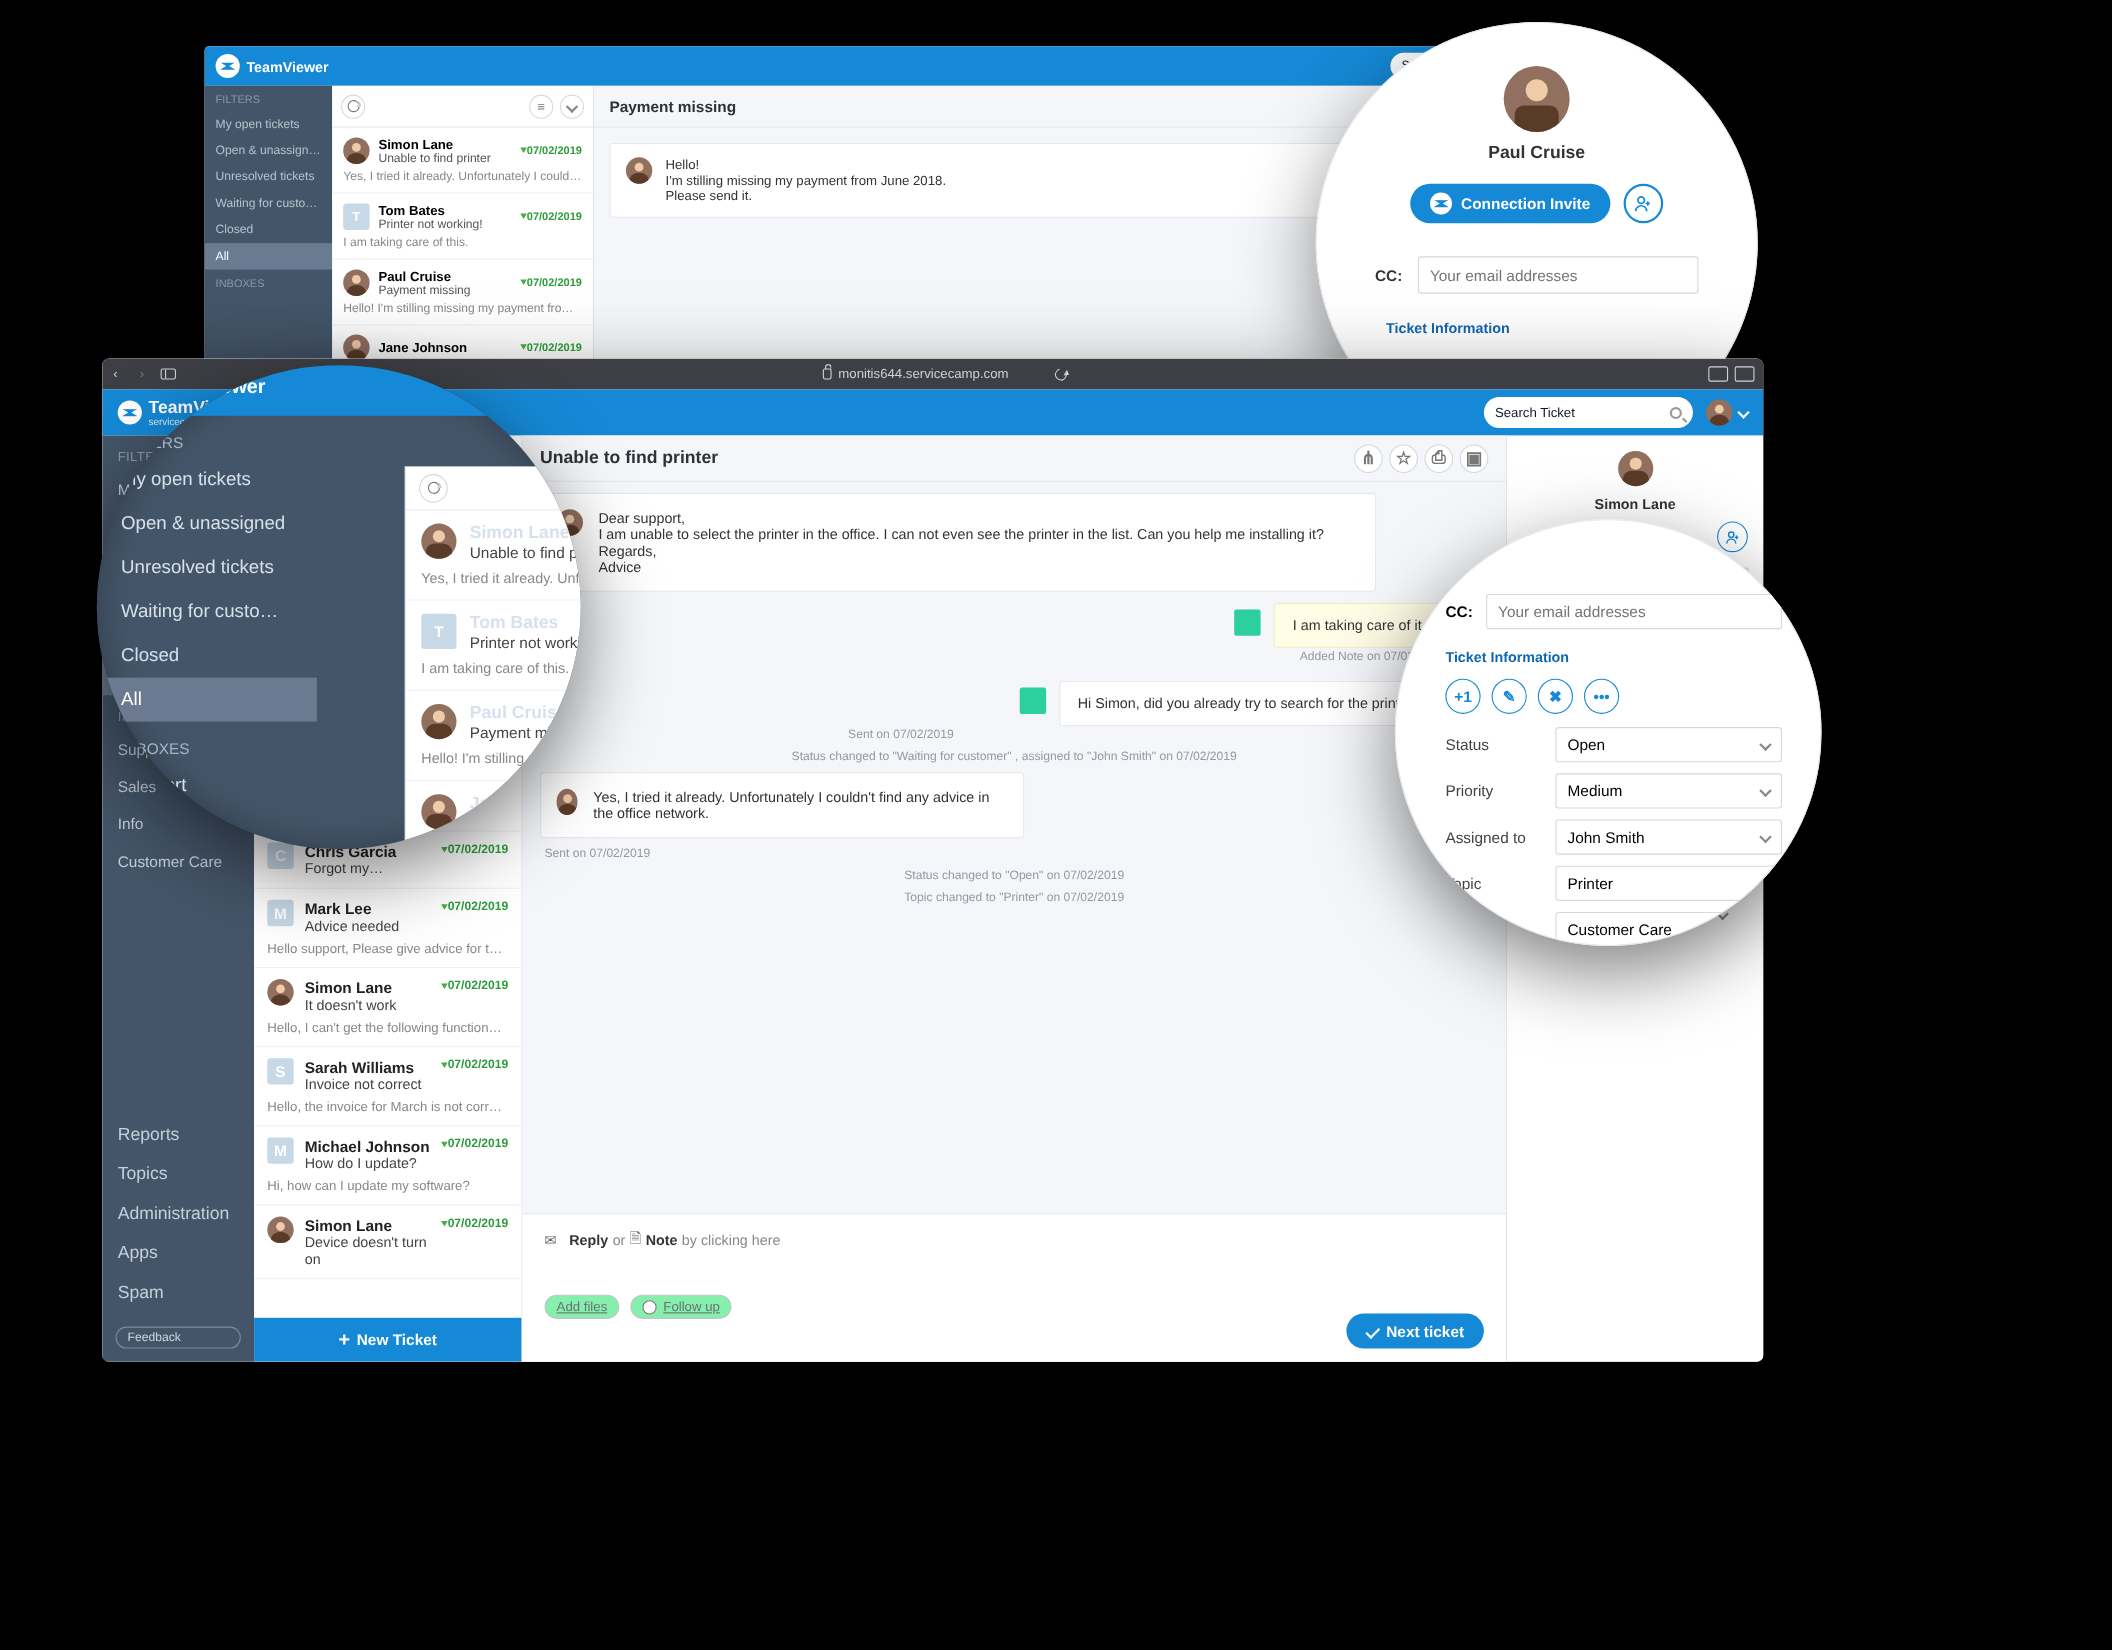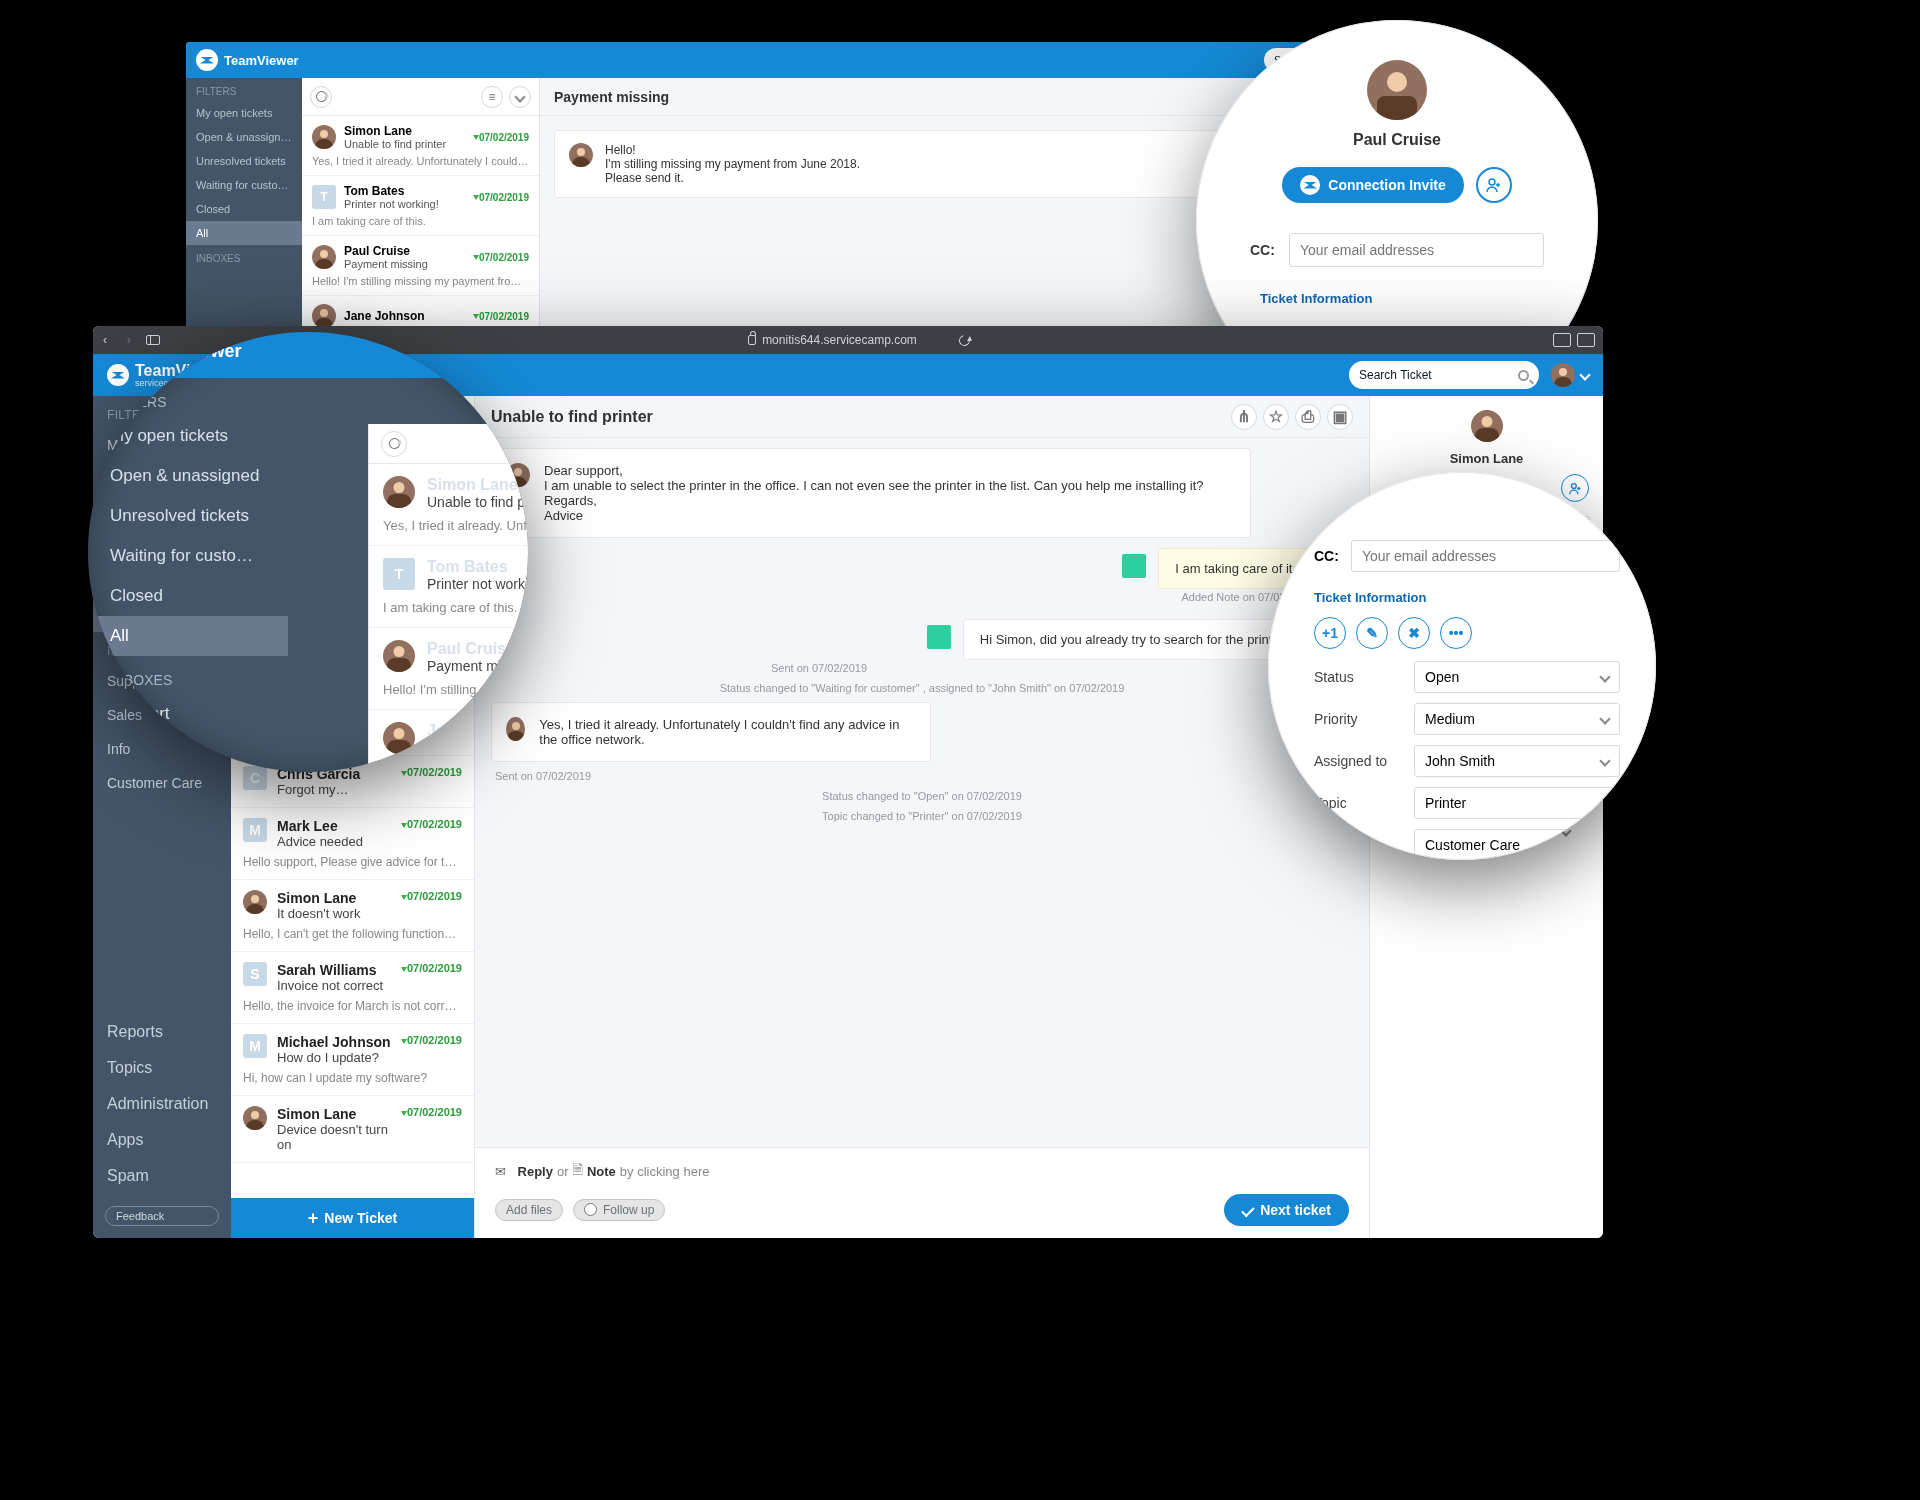--- a/index.html
+++ b/index.html
@@ -23,21 +23,21 @@
   .avatar.md::after{ top:6px; width:11px; height:11px;}
   .avatar.md::before{ bottom:-4px; width:24px; height:18px;}
   .avatar.sq{ border-radius:3px; background:#c7d8e6; display:flex; align-items:center; justify-content:center; color:#fff; font-weight:600;}
   .avatar.sq::before, .avatar.sq::after{display:none;}
 
   .arrow-down{ display:inline-block; width:0; height:0; border-left:3px solid transparent; border-right:3px solid transparent; border-top:5px solid #40b040; vertical-align:middle;}
   .chevron-down{ display:inline-block; width:8px; height:8px; border-right:2px solid #888; border-bottom:2px solid #888; transform:rotate(45deg);}
   .icon-btn{ width:26px; height:26px; border:1px solid #d4d9de; border-radius:50%; background:#fff; display:inline-flex; align-items:center; justify-content:center; cursor:pointer; color:#777;}
   .icon-btn.sm{width:22px;height:22px;}
 
-  .pill{ border:1px solid #c0c5cc; border-radius:13px; padding:3px 10px; display:inline-flex; align-items:flex-start; font-size:12px; color:#6b7178; background:#e5e5e5;}
+  .pill{ border:1px solid #c0c5cc; border-radius:13px; padding:3px 10px; display:inline-flex; align-items:flex-end; font-size:12px; color:#6b7178; background:#86efac;text-decoration:underline;}
 
   svg{display:block;}
 
   
   .win-back{
     position:absolute; left:186px; top:42px; width:1306px; height:720px;
     background:#f0f2f5; border-radius:4px; overflow:hidden; box-shadow:0 14px 40px rgba(0,0,0,.5);
   }
   .win-back .topbar{ height:36px; background:#1589d6; display:flex; align-items:center; padding:0 10px; color:#fff; font-size:13px;}
   .tv-logo{ display:flex; align-items:center; gap:6px; font-weight:500;}
@@ -133,21 +133,21 @@
   .thread-body{ flex:1; padding:10px 16px; overflow:hidden; font-size:13px; color:#333;}
   .msg-box{ background:#fff; border:1px solid #e5e8ec; border-radius:3px; padding:14px; margin-bottom:8px; display:flex; gap:14px; max-width:760px;}
   .note-box{ display:flex; gap:12px; align-items:flex-start; justify-content:flex-end;}
   .note-bubble{ background:#fffde6; border:1px solid #f2eec6; border-radius:3px; padding:12px 16px; font-size:13px;}
   .note-square{ width:24px; height:24px; background:#2bd09e; border-radius:2px; margin-top:6px;}
   .sys-line{ text-align:center; font-size:11px; color:#9399a2; margin:8px 0;}
   .ts{ font-size:11px; color:#9399a2;}
   .compose{ border-top:1px solid #e3e7ec; background:#fff; padding:12px 20px;}
   .compose .line1{ display:flex; align-items:center; gap:4px; font-size:13px; color:#888; margin-bottom:12px;}
   .compose .line2{ display:flex; align-items:center; gap:10px;}
-  .next-btn{ margin-left:auto; background:#1589d6; color:#fff; border-radius:18px; padding:8px 18px; font-size:14px; font-weight:600; display:flex; align-items:center; gap:6px;}
+  .next-btn{ margin-left:auto; background:#1589d6; color:#fff; border-radius:18px; padding:8px 18px; font-size:14px; font-weight:600; display:flex; align-items:center; gap:6px;margin-top:44px;}
   .check{ width:12px; height:7px; border-left:2px solid #fff; border-bottom:2px solid #fff; transform:rotate(-45deg);}
 
   
   .right-f{ width:234px; background:#fff; border-left:1px solid #e3e7ec; padding:14px; font-size:13px; color:#333;}
   .right-f .person{ text-align:center;}
   .right-f .cc{ display:flex; align-items:center; gap:10px; margin-top:14px;}
   .right-f .cc input{ flex:1; border:1px solid #d4d9de; border-radius:3px; height:28px; padding:0 8px; font-size:12px;}
   .ti-head{ color:#1067b0; font-weight:700; font-size:13px; margin:18px 0 10px;}
   .ti-actions{ display:flex; gap:8px; margin-bottom:12px;}
   .ti-actions .ab{ width:32px; height:32px; border:1.5px solid #1589d6; border-radius:50%; display:flex; align-items:center; justify-content:center; color:#1589d6; font-weight:700; font-size:14px;}

